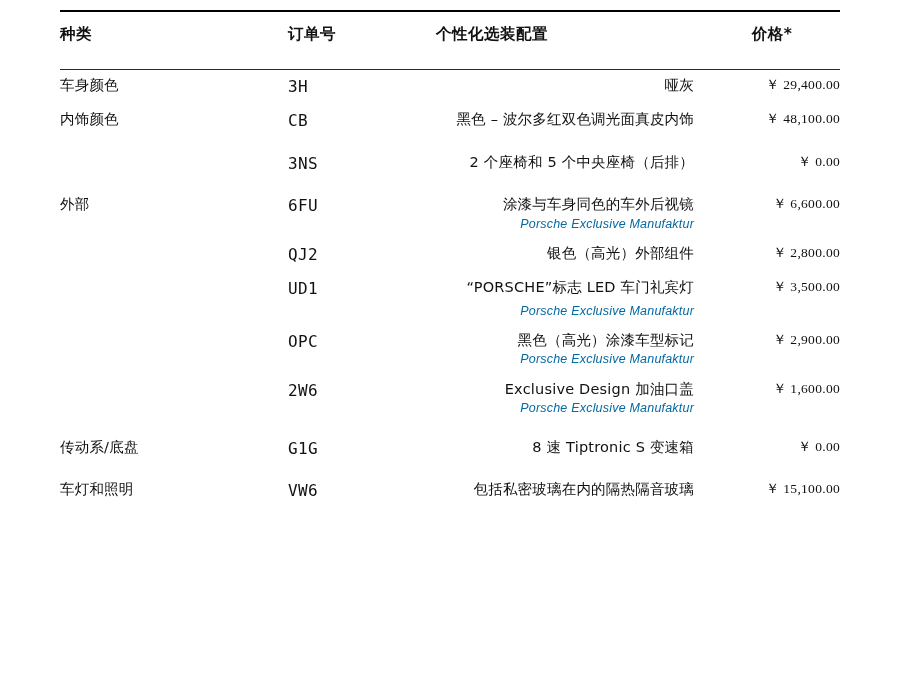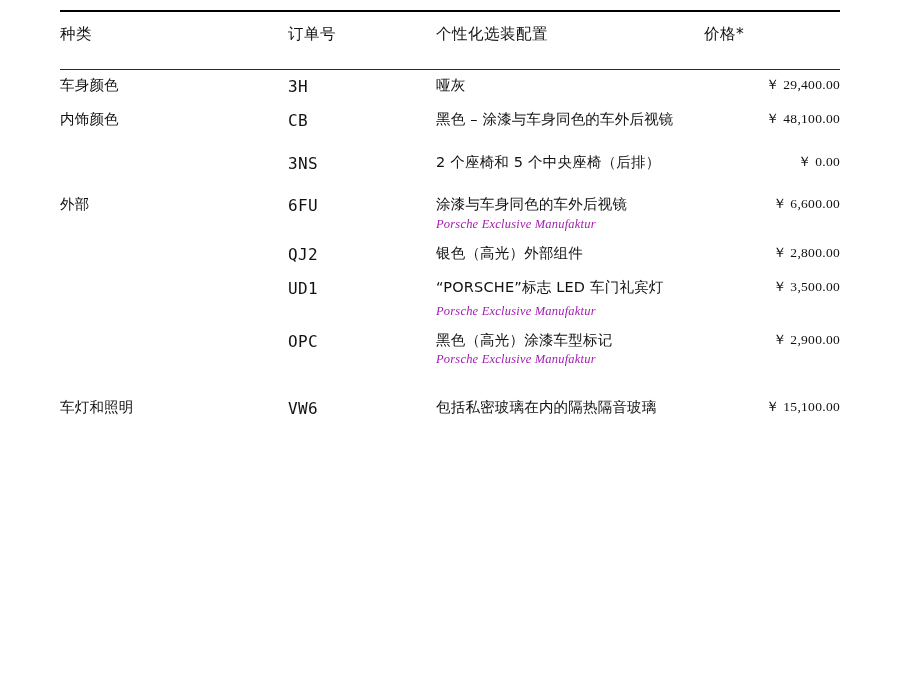--- a/index.html
+++ b/index.html
@@ -37,62 +37,63 @@
     width: 780px;
     table-layout: fixed;
   }
   table.spec col.c-cat { width: 228px; }
   table.spec col.c-code { width: 148px; }
   table.spec col.c-desc { width: 268px; }
   table.spec col.c-price { width: 136px; }
 
   thead th {
     text-align: left;
-    font-weight: normal;
+    font-weight: bold;
     font-size: 15.5px;
     padding: 12px 0 14px 0;
     vertical-align: bottom;
     letter-spacing: 0.5px;
   }
   thead th.price {
-    text-align: left;
+    text-align: center;
   }
   tbody td {
     vertical-align: top;
     font-size: 14.5px;
     line-height: 1.55;
     padding: 4px 0 4px 0;
     letter-spacing: 0.2px;
     margin-left: 19px;
   }
   tbody td.cat {
     padding-right: 8px;
   }
   tbody td.code {
     font-family: "DejaVu Sans Mono", monospace;
     font-size: 16px;
     letter-spacing: 0.4px;
     padding-top: 5px;
   }
   tbody td.desc {
     padding-right: 10px;
+    text-align: right;
   }
   tbody td.price {
     text-align: right;
     font-family: Liberation Serif, serif;
     font-size: 13.5px;
     white-space: nowrap;
     padding-top: 5px;
     letter-spacing: 0.3px;
   }
   .manufaktur {
     font-style: italic;
-    color: #a21caf;
+    color: #0369a1;
     font-size: 12.5px;
-    font-family: Liberation Serif, serif;
+    font-family: Liberation Sans, sans-serif;
   }
   .manufaktur.inline {
     font-size: 12.5px;
   }
   .manufaktur.block {
     display: block;
     margin-top: -1px;
   }
   .spacer-row td {
     height: 9px;
@@ -134,21 +135,21 @@
     <tbody id="rows-body">
         <tr>
           <td class="cat">车身颜色</td>
           <td class="code">3H</td>
           <td class="desc"><span>哑灰</span></td>
           <td class="price">￥ 29,400.00</td>
         </tr>
         <tr>
           <td class="cat">内饰颜色</td>
           <td class="code">CB</td>
-          <td class="desc"><span>黑色 – 涂漆与车身同色的车外后视镜</span></td>
+          <td class="desc"><span>黑色 – 波尔多红双色调光面真皮内饰</span></td>
           <td class="price">￥ 48,100.00</td>
         </tr>
         <tr class="spacer-row">
           <td colspan="4"></td>
         </tr>
         <tr>
           <td class="cat"></td>
           <td class="code">3NS</td>
           <td class="desc"><span>2 个座椅和 5 个中央座椅（后排）</span></td>
           <td class="price">￥ 0.00</td>
@@ -173,22 +174,34 @@
           <td class="code">UD1</td>
           <td class="desc"><span>“PORSCHE”标志 LED 车门礼宾灯</span> <span class="manufaktur inline">Porsche Exclusive Manufaktur</span></td>
           <td class="price">￥ 3,500.00</td>
         </tr>
         <tr>
           <td class="cat"></td>
           <td class="code">OPC</td>
           <td class="desc"><span>黑色（高光）涂漆车型标记</span><span class="manufaktur block">Porsche Exclusive Manufaktur</span></td>
           <td class="price">￥ 2,900.00</td>
         </tr>
-        <tr class="spacer-row">
-          <td colspan="4"></td>
+        <tr>
+          <td class="cat"></td>
+          <td class="code">2W6</td>
+          <td class="desc"><span>Exclusive Design 加油口盖</span><span class="manufaktur block">Porsche Exclusive Manufaktur</span></td>
+          <td class="price">￥ 1,600.00</td>
+        </tr>
+        <tr class="spacer-row">
+          <td colspan="4"></td>
+        </tr>
+        <tr>
+          <td class="cat">传动系/底盘</td>
+          <td class="code">G1G</td>
+          <td class="desc"><span>8 速 Tiptronic S 变速箱</span></td>
+          <td class="price">￥ 0.00</td>
         </tr>
         <tr class="spacer-row">
           <td colspan="4"></td>
         </tr>
         <tr>
           <td class="cat">车灯和照明</td>
           <td class="code">VW6</td>
           <td class="desc"><span>包括私密玻璃在内的隔热隔音玻璃</span></td>
           <td class="price">￥ 15,100.00</td>
         </tr>

